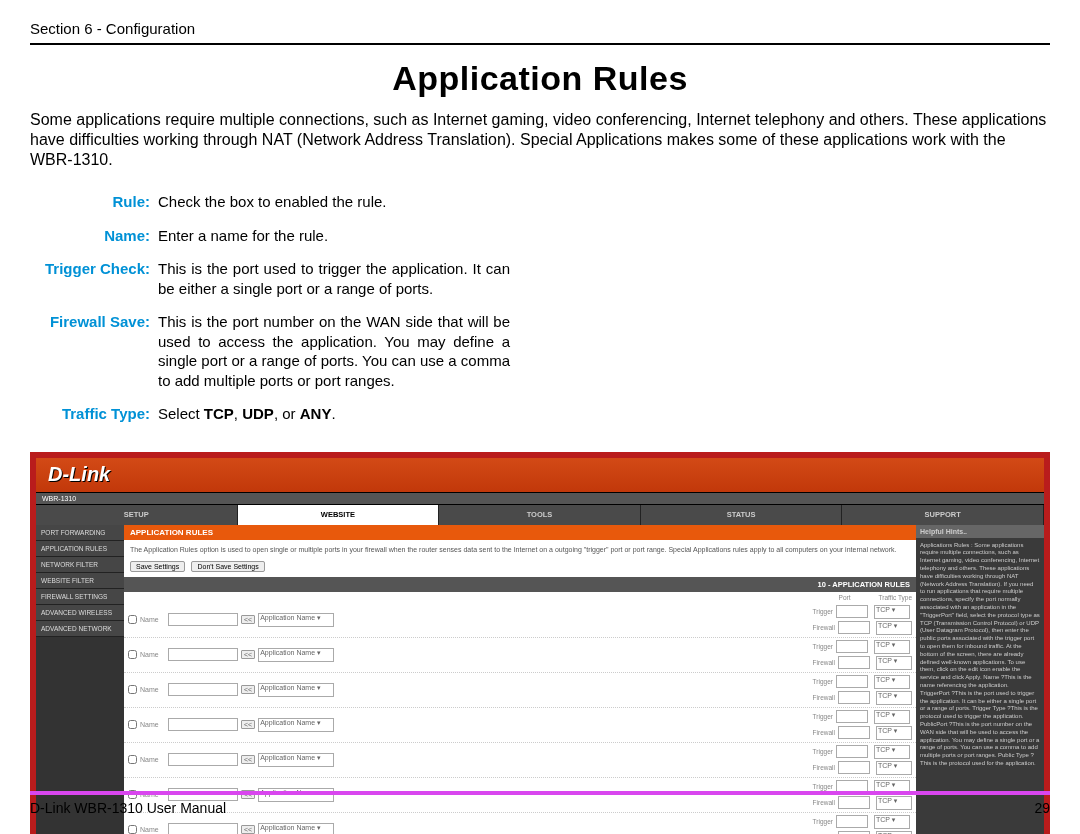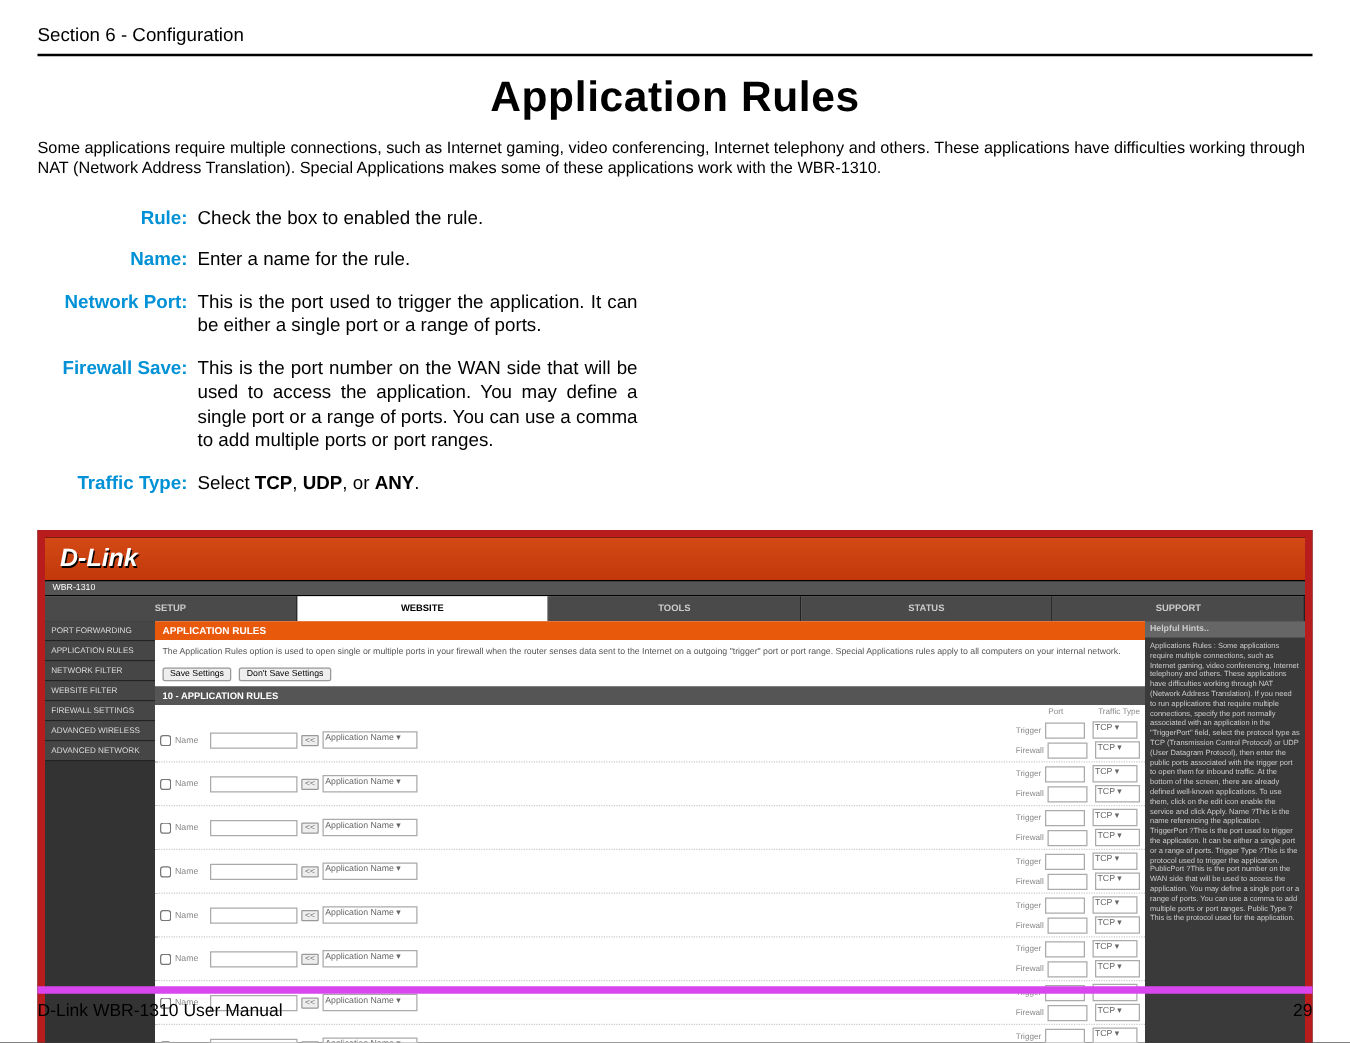--- a/index.html
+++ b/index.html
@@ -23,21 +23,21 @@
   }
   .title {
     font-family: "Arial Narrow", Arial, sans-serif;
     font-weight: bold;
     font-size: 34px;
     text-align: center;
     margin: 8px 0 12px 0;
     letter-spacing: 0.5px;
   }
   .intro {
-    font-size: 13px;
+    font-size: 16px;
     line-height: 1.25;
     margin-bottom: 22px;
   }
   .content-row {
     display: flex;
     gap: 14px;
     flex-direction: column;
   }
   .def-col {
     width: 480px;
@@ -90,21 +90,21 @@
     font-size: 7px;
     padding: 2px 6px;
     border-bottom: 1px solid #000;
   }
   .main-grid {
     display: flex;
     background: #3a3a3a;
   }
   .nav-tabs {
     display: flex;
-    background: #a3a3a3;
+    background: #c4b5fd;
     height: 20px;
   }
   .nav-tab {
     flex: 1;
     text-align: center;
     font-size: 7.5px;
     font-weight: bold;
     line-height: 20px;
     color: #ccc;
     border-right: 1px solid #222;
@@ -136,20 +136,21 @@
     font-weight: bold;
     font-size: 8px;
     padding: 3px 6px;
   }
   .panel-subheader {
     background: #555;
     color: #fff;
     font-weight: bold;
     font-size: 7.5px;
     padding: 3px 6px;
+    text-align: right;
   }
   .panel-desc {
     font-size: 7px;
     color: #555;
     padding: 5px 6px;
     line-height: 1.3;
   }
   .panel-buttons {
     padding: 3px 6px 6px 6px;
   }
@@ -237,21 +238,21 @@
     color: #888;
     padding: 2px 4px;
     justify-content: flex-end;
     gap: 28px;
   }
   .footer {
     position: absolute;
     bottom: 18px;
     left: 30px;
     right: 30px;
-    border-top: 6px solid #d946ef;
+    border-top: 4px solid #d946ef;
     padding-top: 5px;
     font-size: 14px;
     display: flex;
     justify-content: space-between;
   }
 </style>
 </head>
 <body>
 
 <div class="page">
@@ -263,21 +264,21 @@
     <div class="def-col" id="def-col">
         <div class="def-item">
           <div class="def-term">Rule:</div>
           <div class="def-desc">Check the box to enabled the rule.</div>
         </div>
         <div class="def-item">
           <div class="def-term">Name:</div>
           <div class="def-desc">Enter a name for the rule.</div>
         </div>
         <div class="def-item">
-          <div class="def-term">Network Port:</div>
+          <div class="def-term">Trigger Check:</div>
           <div class="def-desc">This is the port used to trigger the application. It can be either a single port or a range of ports.</div>
         </div>
         <div class="def-item">
           <div class="def-term">Firewall Save:</div>
           <div class="def-desc">This is the port number on the WAN side that will be used to access the application. You may define a single port or a range of ports. You can use a comma to add multiple ports or port ranges.</div>
         </div>
         <div class="def-item">
           <div class="def-term">Traffic Type:</div>
           <div class="def-desc">Select <b>TCP</b>, <b>UDP</b>, or <b>ANY</b>.</div>
         </div>

